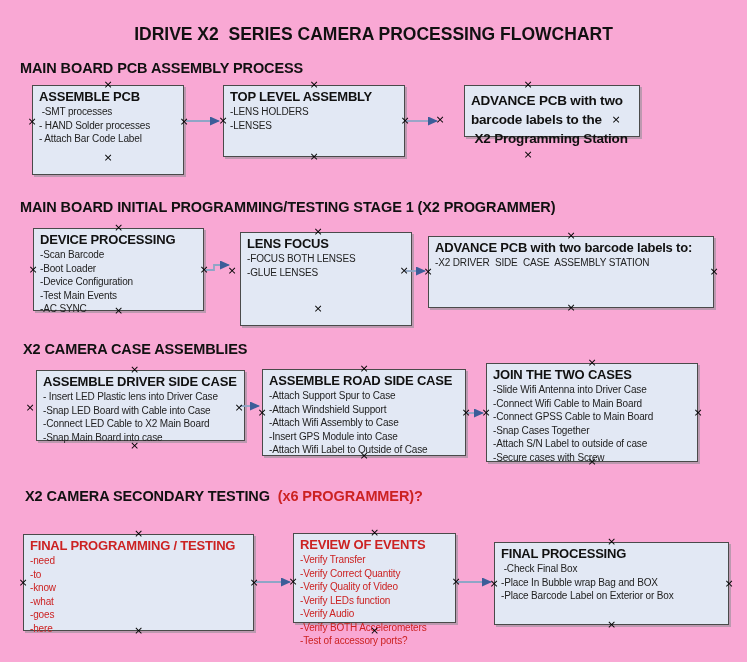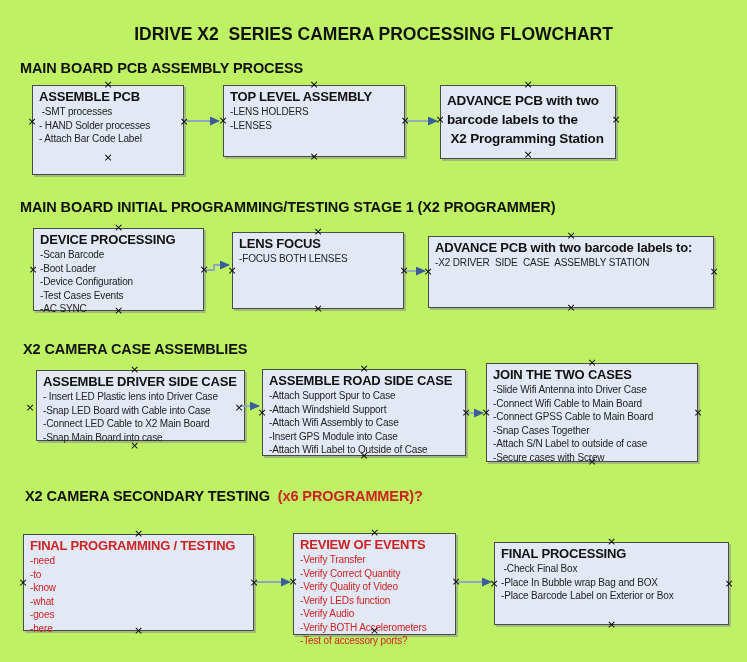--- a/index.html
+++ b/index.html
@@ -1,17 +1,17 @@
 <!DOCTYPE html>
 <html style="--box-fill: #e2e8f4; --box-border: #4a4a4a; --accent-red: #cc2222; --arrow-line: #8fa5c6; --arrow-head: #3c5d99; --text: #1f1f1f;"><head>
 <meta charset="utf-8">
 <style>
   html,body{margin:0;padding:0;background:#fff;}
   #canvas{
-    position:relative;width:747px;height:662px;background:#bef264;overflow:hidden;
+    position:relative;width:747px;height:662px;background:#f9a8d4;overflow:hidden;
     font-family:"Liberation Sans","DejaVu Sans",sans-serif;color:var(--text,#1f1f1f);
   }
   .page-title{
     position:absolute;left:0;right:0;top:24px;text-align:center;
     font-size:17.5px;font-weight:bold;letter-spacing:0;white-space:pre;color:#111;
   }
   .section-heading{
     position:absolute;font-size:14.5px;font-weight:bold;white-space:pre;color:#111;
     letter-spacing:-0.1px;
     text-align:right;
@@ -64,45 +64,46 @@
   </div>
 
   <div class="box" style="left:223px;top:85px;width:182px;height:72px">
     <div class="box-title">TOP LEVEL ASSEMBLY</div>
     <div class="items">
         <div class="item">-LENS HOLDERS</div>
         <div class="item">-LENSES</div>
       </div>
   </div>
 
-  <div class="box emphasis" style="left:440px;top:85px;width:176px;height:74px">
+  <div class="box emphasis" style="left:464px;top:85px;width:176px;height:52px">
     <div class="items">
         <div class="item">ADVANCE PCB with two</div>
         <div class="item">barcode labels to the</div>
         <div class="item"> X2 Programming Station</div>
       </div>
   </div>
 
   <div class="section-heading" style="left:20px;top:199px">MAIN BOARD INITIAL PROGRAMMING/TESTING STAGE 1 (X2 PROGRAMMER)</div>
 
   <div class="box" style="left:33px;top:228px;width:171px;height:83px">
     <div class="box-title">DEVICE PROCESSING</div>
     <div class="items">
         <div class="item">-Scan Barcode</div>
         <div class="item">-Boot Loader</div>
         <div class="item">-Device Configuration</div>
-        <div class="item">-Test Cases Events</div>
+        <div class="item">-Test Main Events</div>
         <div class="item">-AC SYNC</div>
       </div>
   </div>
 
-  <div class="box" style="left:232px;top:232px;width:172px;height:77px">
+  <div class="box" style="left:240px;top:232px;width:172px;height:94px">
     <div class="box-title">LENS FOCUS</div>
     <div class="items">
         <div class="item">-FOCUS BOTH LENSES</div>
+        <div class="item">-GLUE LENSES</div>
       </div>
   </div>
 
   <div class="box" style="left:428px;top:236px;width:286px;height:72px">
     <div class="box-title">ADVANCE PCB with two barcode labels to:</div>
     <div class="items">
         <div class="item">-X2 DRIVER  SIDE  CASE  ASSEMBLY STATION</div>
       </div>
   </div>
 
@@ -148,21 +149,21 @@
     <div class="items">
         <div class="item">-need</div>
         <div class="item">-to</div>
         <div class="item">-know</div>
         <div class="item">-what</div>
         <div class="item">-goes</div>
         <div class="item">-here</div>
       </div>
   </div>
 
-  <div class="box red" style="left:293px;top:533px;width:163px;height:102px">
+  <div class="box red" style="left:293px;top:533px;width:163px;height:90px">
     <div class="box-title">REVIEW OF EVENTS</div>
     <div class="items">
         <div class="item">-Verify Transfer</div>
         <div class="item">-Verify Correct Quantity</div>
         <div class="item">-Verify Quality of Video</div>
         <div class="item">-Verify LEDs function</div>
         <div class="item">-Verify Audio</div>
         <div class="item">-Verify BOTH Accelerometers</div>
         <div class="item">-Test of accessory ports?</div>
       </div>

